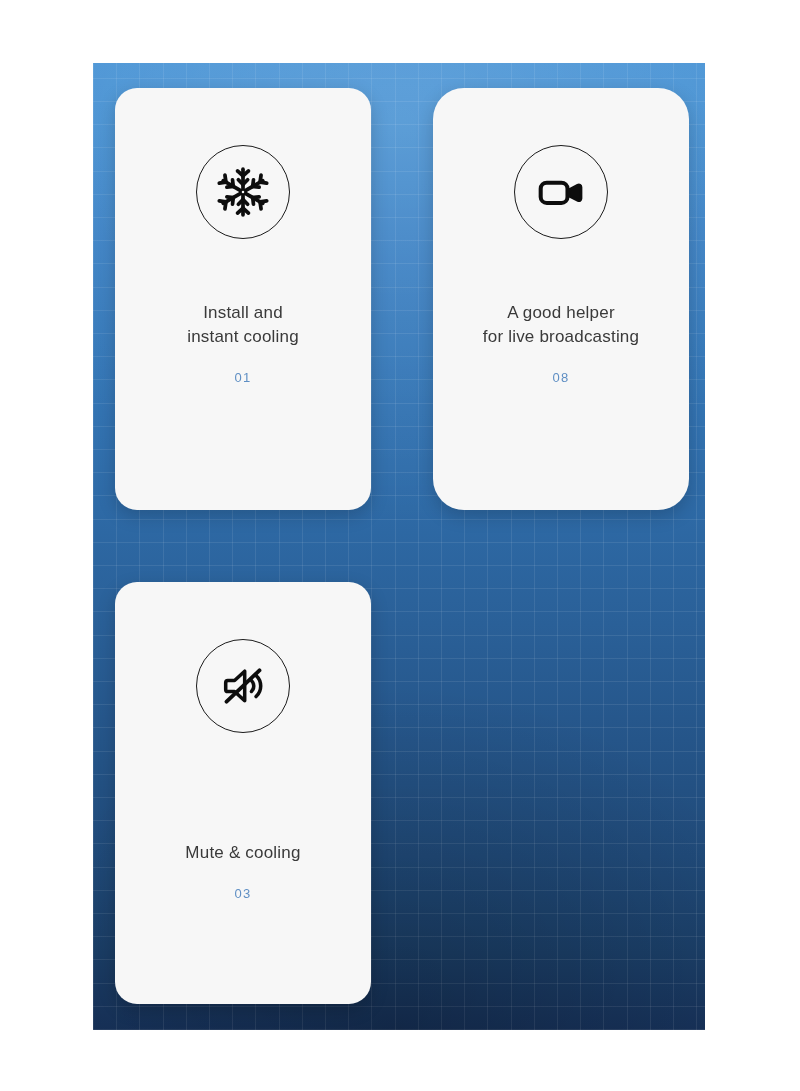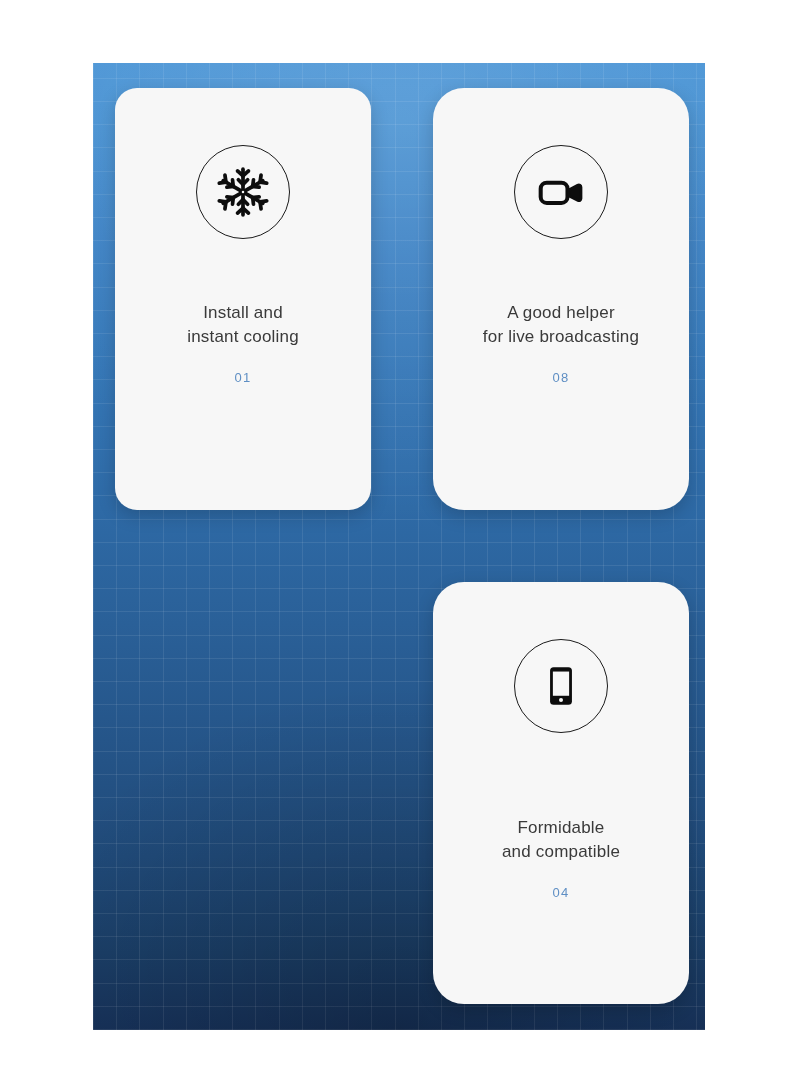--- a/index.html
+++ b/index.html
@@ -195,30 +195,36 @@
             <rect x="7" y="20.5" width="33" height="25" rx="7.5" fill="none" stroke="#0d0d0d" stroke-width="5"></rect>
             <path d="M41.5 29.5 L52.5 23.8 C54.6 22.7 56.5 23.9 56.5 26.0
                      L56.5 40.0 C56.5 42.1 54.6 43.3 52.5 42.2 L41.5 36.5 Z" fill="#0d0d0d" stroke="#0d0d0d" stroke-width="3.6" stroke-linejoin="round"></path>
           </svg>
         </div>
         <div class="card-title">A good helper
 for live broadcasting</div>
         <div class="card-number">08</div>
       </div>
 
-
-      <div class="card r2 c2">
+      <div class="card r2 c1">
         <div class="icon-wrap">
-          <svg width="50" height="50" viewBox="0 0 64 64" aria-hidden="true">
-            <rect x="18" y="8" width="28" height="48" rx="4.5" fill="#0d0d0d"></rect>
-            <rect x="21.6" y="13.5" width="20.8" height="31" fill="#f7f7f7"></rect>
-            <circle cx="32" cy="50" r="2.6" fill="#f7f7f7"></circle>
+          <svg width="54" height="54" viewBox="0 0 64 64" aria-hidden="true">
+            <g fill="none" stroke="#0d0d0d" stroke-width="4.2" stroke-linecap="round" stroke-linejoin="round">
+
+              <path d="M14 25.5 h8 L34 14.5 v35 L22 38.5 h-8 a2.5 2.5 0 0 1 -2.5 -2.5
+                       v-8 a2.5 2.5 0 0 1 2.5 -2.5 z"></path>
+
+              <path d="M42 25.5 a9 9 0 0 1 0 13"></path>
+              <path d="M47.5 19.5 a17 17 0 0 1 0 25"></path>
+
+              <line x1="12.5" y1="50.5" x2="51.5" y2="13.5" stroke-width="4.6"></line>
+            </g>
           </svg>
         </div>
-        <div class="card-title">Formidable
-and compatible</div>
-        <div class="card-number">04</div>
+        <div class="card-title">Mute &amp; cooling</div>
+        <div class="card-number">03</div>
       </div>
+
 
     </div>
   </div>
 
 </div>
 
 </body></html>

